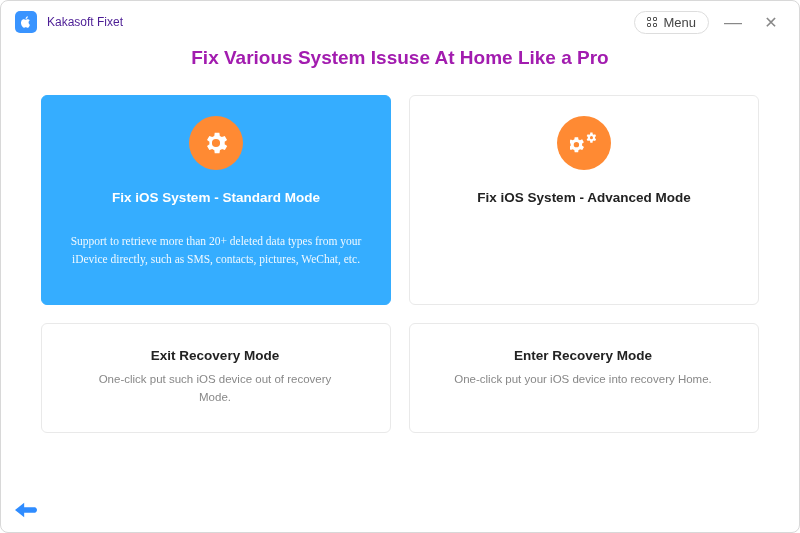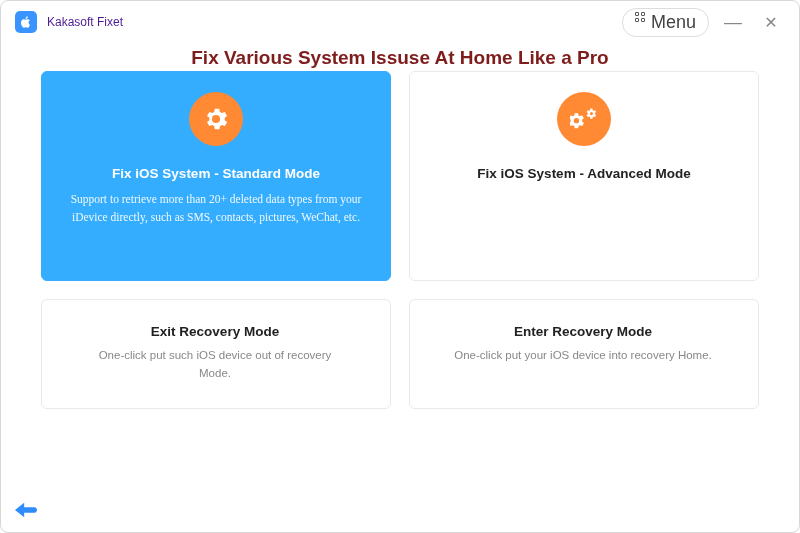--- a/index.html
+++ b/index.html
@@ -23,41 +23,41 @@
   .app-logo {
     width: 22px; height: 22px;
     background: #3994ff;
     border-radius: 5px;
     display: flex; align-items: center; justify-content: center;
   }
   .app-logo svg { width: 14px; height: 14px; }
   .app-name { font-size: 12px; color: #4c1d95; font-weight: 500; }
   .titlebar-spacer { flex: 1; }
   .menu-btn {
-    display: flex; align-items: flex-start; gap: 6px;
+    display: flex; align-items: center; gap: 6px;
     border: 1px solid #ddd;
     border-radius: 14px;
     padding: 3px 12px;
-    font-size: 18px; color: #444;
+    font-size: 13px; color: #444;
     background: #fff;
     cursor: pointer;
   }
   .menu-btn .dots {
     display: grid; grid-template-columns: repeat(2,4px); grid-template-rows: repeat(2,4px); gap: 2px;
   }
   .menu-btn .dots span { width: 4px; height: 4px; border: 1px solid #555; border-radius: 1px; }
   .min-btn { width: 28px; text-align: center; font-size: 18px; color: #888; cursor: pointer; }
   .close-btn { width: 28px; text-align: center; font-size: 16px; color: #888; cursor: pointer; }
   .headline {
     text-align: center;
     font-size: 19px;
     font-weight: 700;
-    color: #7f1d1d;
+    color: #a21caf;
     margin-top: 4px;
-    margin-bottom: 2px;
+    margin-bottom: 26px;
   }
   .grid {
     display: grid;
     grid-template-columns: 1fr 1fr;
     grid-template-rows: 210px 110px;
     gap: 18px;
     padding: 0 40px;
   }
   .card {
     border: 1px solid #e9e9e9;
@@ -75,21 +75,21 @@
     border-color: #35adff;
     color: #fff;
   }
   .icon-wrap {
     width: 54px; height: 54px; border-radius: 50%;
     background: #ff8a33;
     display: flex; align-items: center; justify-content: center;
     margin-bottom: 20px;
   }
   .icon-wrap svg { width: 28px; height: 28px; fill: #fff; }
-  .card-title { font-size: 13.5px; font-weight: 700; margin-bottom: 10px; }
+  .card-title { font-size: 13.5px; font-weight: 700; margin-bottom: 28px; }
   .card:not(.primary) .card-title { color: #222; }
   .card-desc { font-size: 11.5px; line-height: 1.55; }
   .card:not(.primary) .card-desc { color: #888; }
   .card.primary .card-desc { color: rgba(255,255,255,0.92); font-family: Liberation Serif, serif; }
   .card.small { padding-top: 24px; padding-left: 20px; }
   .card.small .card-title { margin-bottom: 8px; }
   .card.small .card-desc { max-width: 260px; }
   .back-arrow {
     position: absolute;
     left: 14px; bottom: 10px;

